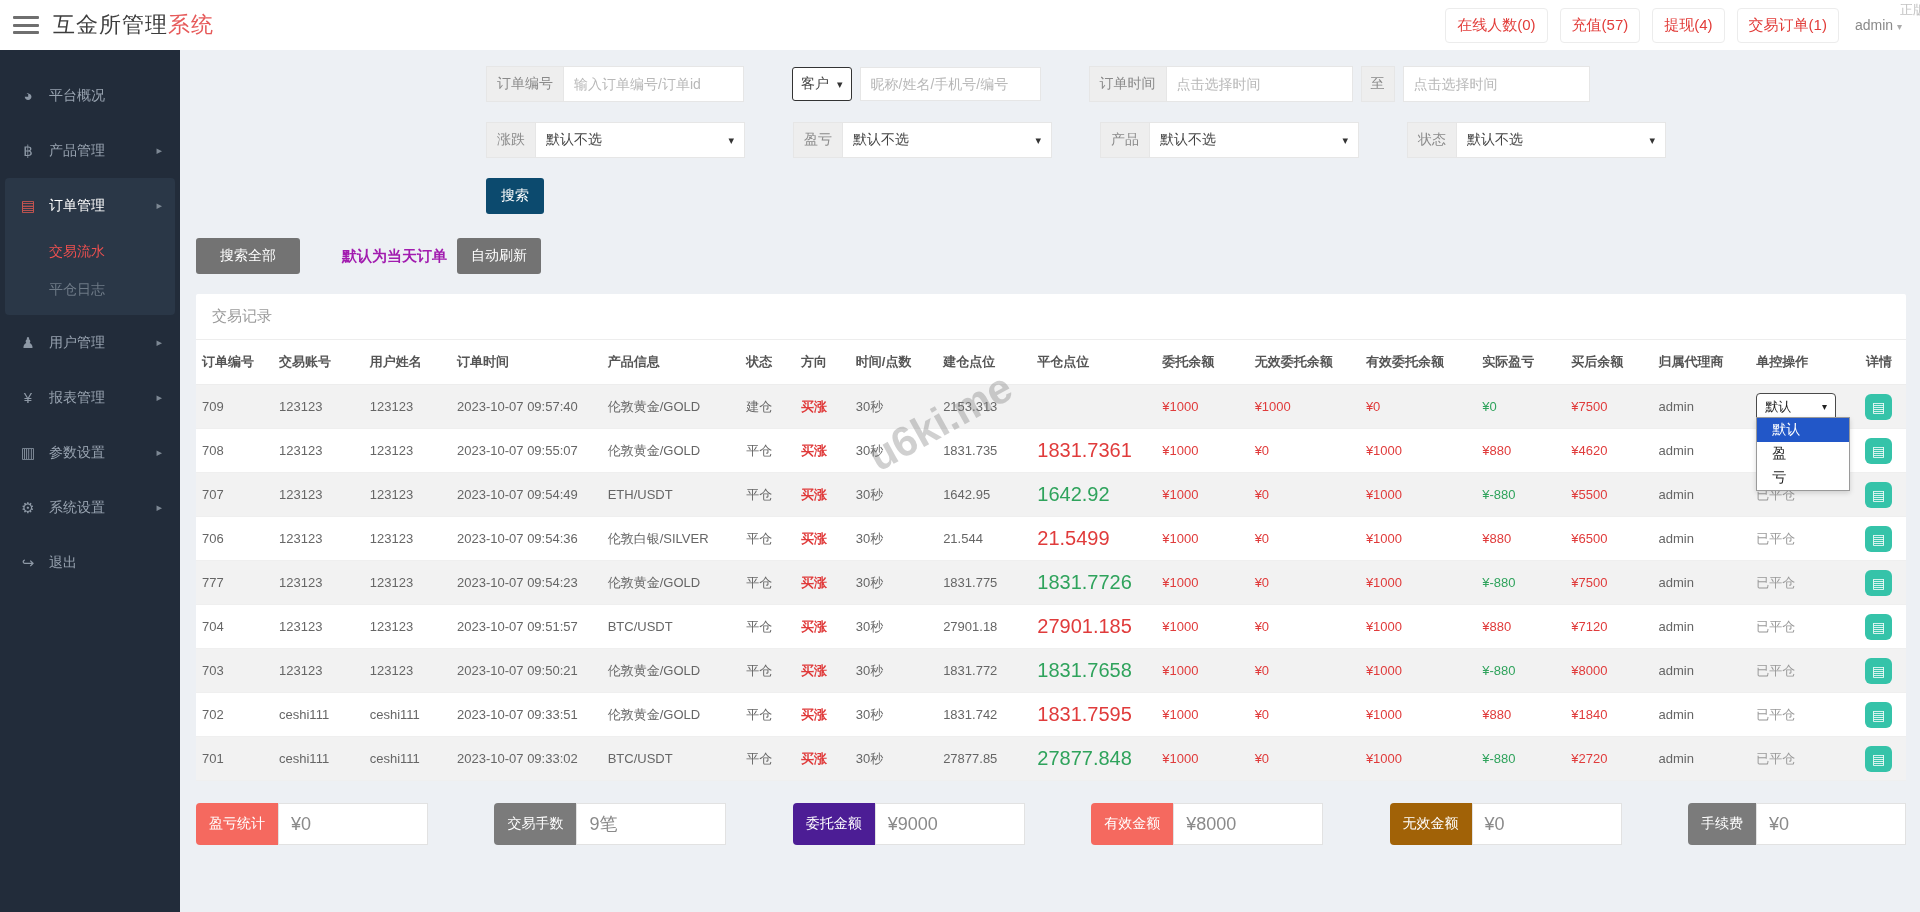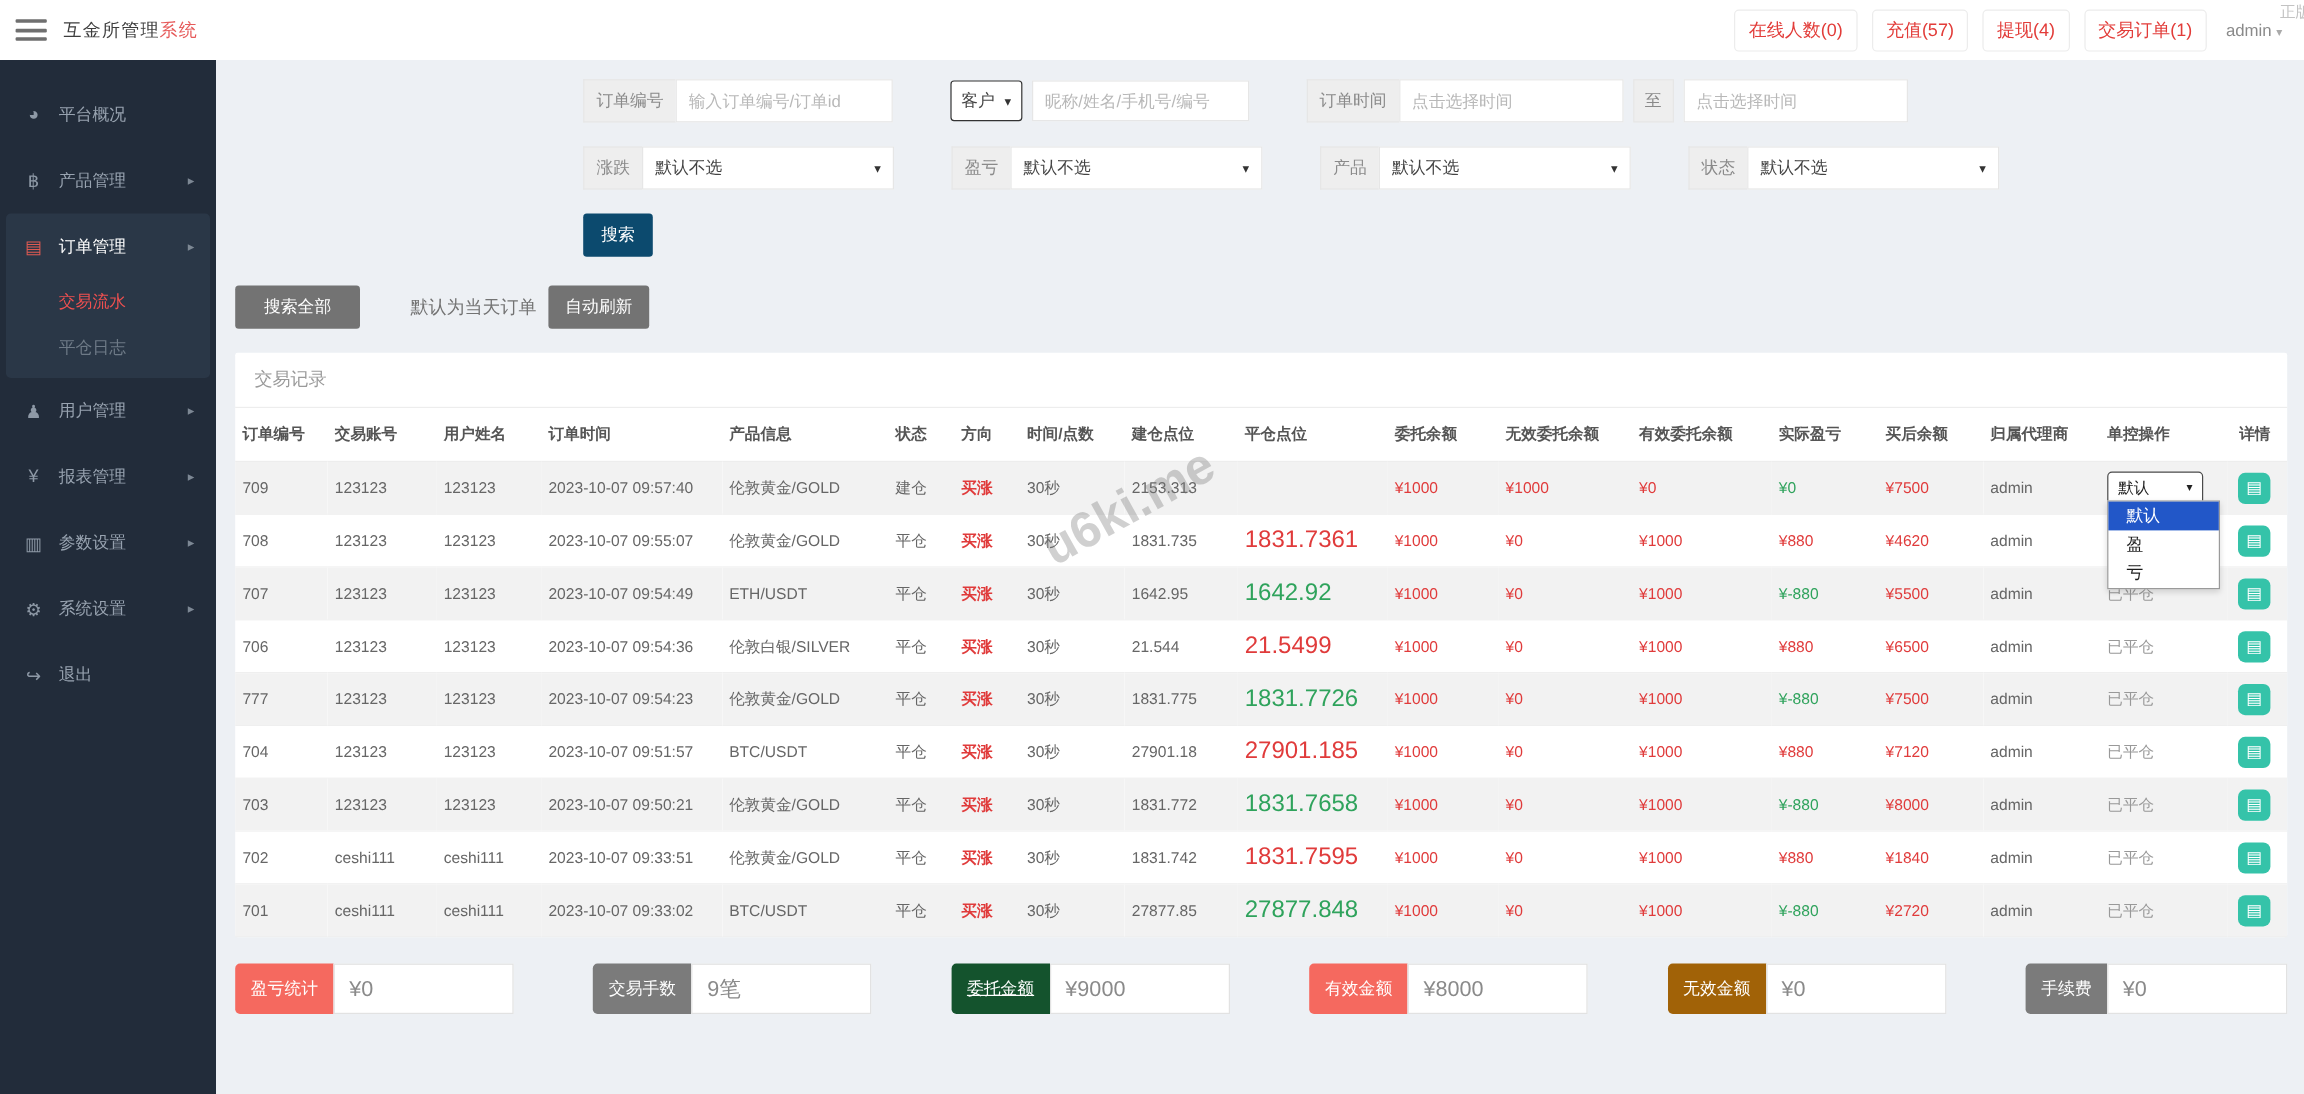--- a/index.html
+++ b/index.html
@@ -2,21 +2,21 @@
 <html><head>
 <meta charset="utf-8">
 <style>
   * { box-sizing: border-box; margin: 0; padding: 0; }
   html,body { width:1920px; height:912px; overflow:hidden; font-family:"Liberation Sans","DejaVu Sans",sans-serif; background:#edf0f4; }
 
   
   .header { position:absolute; top:0; left:0; right:0; height:50px; background:#fff; z-index:20; display:flex; align-items:center; }
   .hamburger { width:26px; height:18px; margin:0 14px 0 13px; display:flex; flex-direction:column; justify-content:space-between; cursor:pointer; }
   .hamburger span { display:block; height:3px; background:#6f6f6f; border-radius:1px; }
-  .brand { font-size:15px; color:#3d3d3d; letter-spacing:1px; white-space:nowrap; }
+  .brand { font-size:22px; color:#3d3d3d; letter-spacing:1px; white-space:nowrap; }
   .brand .red { color:#e65a5a; }
   .header-right { position:absolute; right:14px; top:0; height:50px; display:flex; align-items:center; gap:12px; }
   .stat-box { border:1px solid #ececec; background:#fff; border-radius:4px; padding:7px 11px; color:#e23c39; font-size:15px; cursor:pointer; white-space:nowrap; }
   .admin-box { color:#8a8a8a; font-size:14px; cursor:pointer; padding:6px 4px; }
   .admin-box .caret { font-size:10px; color:#aaa; }
   .corner-mark { position:absolute; top:1px; right:-6px; color:#c3c3c3; font-size:13px; z-index:30; pointer-events:none; }
 
   
   .sidebar { position:absolute; top:50px; left:0; bottom:0; width:180px; background:#222c3a; z-index:15; padding-top:18px; }
   .side-item { display:flex; align-items:center; padding:0 18px; height:55px; color:#98a3b0; font-size:14px; cursor:pointer; }
@@ -42,21 +42,21 @@
   .fake-select .arr { font-size:11px; color:#333; margin-left:8px; }
   .cust-select { border:1.5px solid #333; border-radius:3px; margin-right:8px; padding:7px 8px; }
   .mid-label { background:#eee; border:1px solid #e6e6e6; color:#8a8a8a; font-size:14px; padding:8px 9px; margin:0 8px; }
   .btn { border:none; cursor:pointer; font-size:14px; color:#fff; border-radius:3px; font-family:inherit; }
   .btn-green { background:#0c4a6e; padding:9px 15px; }
   .btn-red { background:#737373; padding:9px 14px; }
 
   
   .toolbar { display:flex; align-items:center; margin:24px 0 0 0; }
   .toolbar .btn-wide { padding:9px 24px; margin-right:42px; }
-  .today-note { color:#737373; font-size:15px; font-weight:normal; margin-right:10px; }
+  .today-note { color:#a21caf; font-size:15px; font-weight:bold; margin-right:10px; }
 
   
   .panel { background:#fff; margin-top:20px; border-radius:2px; }
   .panel-title { color:#9a9a9a; font-size:15px; padding:13px 16px; border-bottom:1px solid #ededed; }
   table { width:100%; border-collapse:collapse; table-layout:fixed; }
   th { text-align:left; font-size:13px; color:#555; padding:13px 6px; border-bottom:1px solid #ededed; white-space:nowrap; }
   td { font-size:13px; color:#666; padding:0 6px; height:44px; white-space:nowrap; overflow:visible; position:relative; }
   tr.stripe td { background:#f2f2f2; }
   tbody tr td { border-bottom:1px solid #efefef; }
   .red-t { color:#e03b3b; }
@@ -449,21 +449,21 @@
   <div class="summary" id="summaryRow">
       <div class="sum-box">
         <div class="sum-label" style="background: rgb(245, 105, 95);">盈亏统计</div>
         <div class="sum-value">¥0</div>
       </div>
       <div class="sum-box">
         <div class="sum-label" style="background: rgb(123, 123, 123);">交易手数</div>
         <div class="sum-value">9笔</div>
       </div>
       <div class="sum-box">
-        <div class="sum-label" style="background: #14532d; text-decoration: underline;">委托金额</div>
+        <div class="sum-label" style="background: #4c1d95;">委托金额</div>
         <div class="sum-value">¥9000</div>
       </div>
       <div class="sum-box">
         <div class="sum-label" style="background: rgb(245, 105, 95);">有效金额</div>
         <div class="sum-value">¥8000</div>
       </div>
       <div class="sum-box">
         <div class="sum-label" style="background: #a16207;">无效金额</div>
         <div class="sum-value">¥0</div>
       </div>

